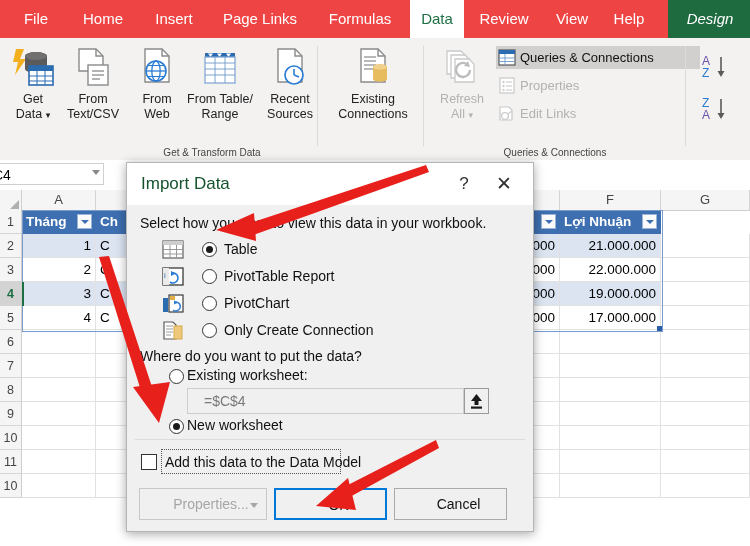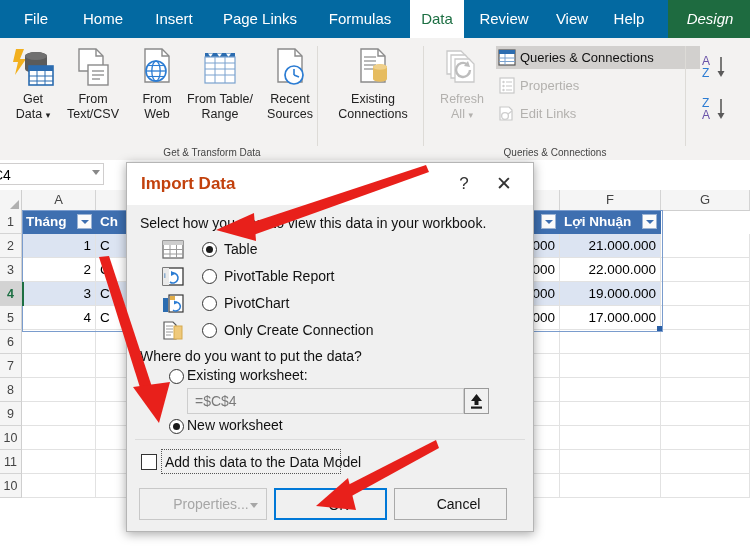--- a/index.html
+++ b/index.html
@@ -5,21 +5,21 @@
   html,body{margin:0;padding:0;}
   body{
     width:750px;height:546px;overflow:hidden;
     font-family:"Liberation Sans",sans-serif;
     background:#ffffff;
     position:relative;
   }
   
   #tabbar{
     position:absolute;left:0;top:0;width:750px;height:38px;
-    background:#0369a1;
+    background:#ef4444;
   }
   #tabbar .tab{
     position:absolute;top:0;height:38px;line-height:38px;
     color:#ffffff;font-size:15px;text-align:center;
     cursor:default;white-space:nowrap;
   }
   #tabbar .tab.active{
     background:#ffffff;color:#1d6f43;
   }
   #tabbar .tab.ctx{
@@ -117,21 +117,21 @@
   
   #dlg{
     position:absolute;left:126px;top:162px;width:406px;height:368px;
     background:#f0f0f0;border:1px solid #b5b5b5;
     box-shadow:0 2px 10px rgba(0,0,0,.35);
   }
   #dlgtitle{
     position:absolute;left:0;top:0;width:406px;height:42px;background:#ffffff;
   }
   #dlgtitle .txt{
-    position:absolute;left:14px;top:11px;font-size:17px;color:#c2410c;font-weight:bold;
+    position:absolute;left:14px;top:11px;font-size:17px;color:#14532d;
   }
   #dlgtitle .qm{
     position:absolute;left:322px;top:9px;width:30px;height:24px;
     text-align:center;line-height:24px;font-size:17px;color:#333;cursor:default;
   }
   #dlgtitle .xb{
     position:absolute;left:360px;top:9px;width:34px;height:24px;
     text-align:center;line-height:24px;font-size:19px;color:#333;cursor:default;
   }
   .dlabel{position:absolute;font-size:14px;color:#111;white-space:nowrap;}
@@ -141,21 +141,21 @@
   }
   .radio.on:after{
     content:"";position:absolute;left:2.5px;top:2.5px;width:7px;height:7px;
     border-radius:50%;background:#1a1a1a;
   }
   .ropt{position:absolute;font-size:14px;color:#111;white-space:nowrap;cursor:default;}
   .optic{position:absolute;width:22px;height:21px;}
   #ewinput{
     position:absolute;left:60px;top:225px;width:277px;height:26px;
     background:#f0f0f0;border:1px solid #cdcdcd;box-sizing:border-box;
-    font-size:14px;color:#7a7a7a;line-height:24px;padding-left:7px;
+    font-size:14px;color:#7a7a7a;line-height:24px;padding-left:16px;
   }
   #rangebtn{
     position:absolute;left:337px;top:225px;width:25px;height:26px;
     background:#f0f0f0;border:1px solid #9a9a9a;box-sizing:border-box;
   }
   #chk{
     position:absolute;left:14px;top:291px;width:16px;height:16px;
     border:1.6px solid #333;background:#fff;box-sizing:border-box;
   }
   #chkfocus{

